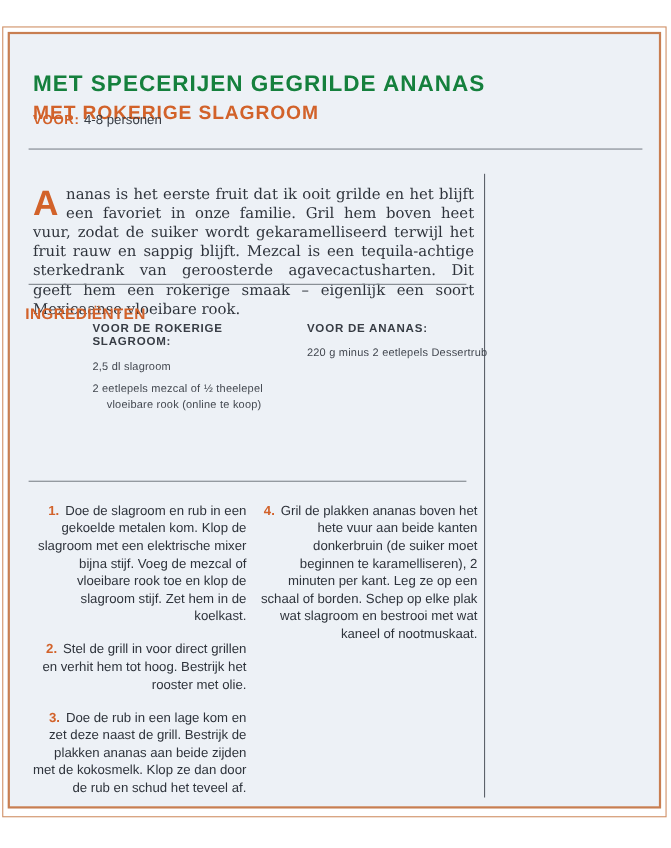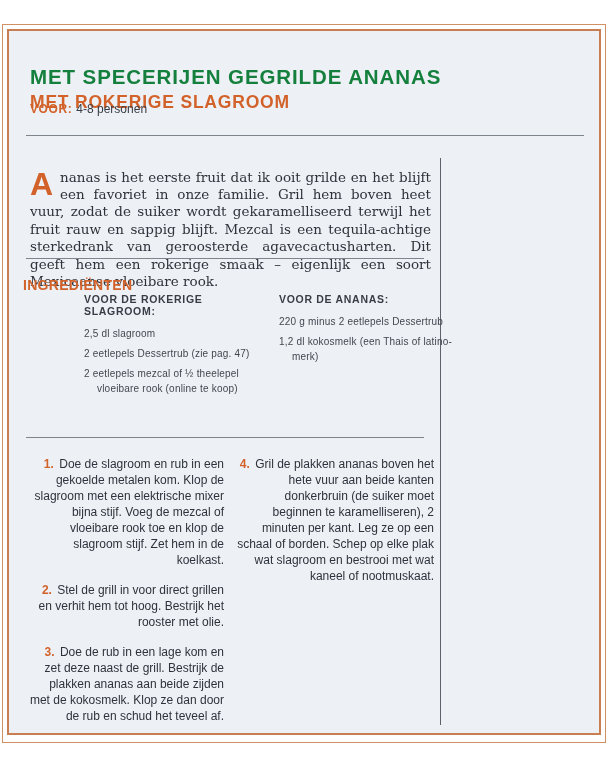--- a/index.html
+++ b/index.html
@@ -115,28 +115,26 @@
 
   <div class="vdivider"></div>
 
   <div class="rule rule-b"></div>
 
   <div class="ing-heading">INGREDIËNTEN</div>
 
   <div class="ing-col ing-col-1">
     <div class="ing-header">VOOR DE ROKERIGE SLAGROOM:</div>
     <div class="ing-item">2,5 dl slagroom</div>
-    <div class="ing-item">2 eetlepels Dessertrub (zie pag. 47)</div>
     <div class="ing-item">2 eetlepels mezcal of ½ theelepel vloeibare rook (online te koop)</div>
   </div>
 
   <div class="ing-col ing-col-2">
     <div class="ing-header">VOOR DE ANANAS:</div>
     <div class="ing-item">220 g minus 2 eetlepels Dessertrub</div>
-    <div class="ing-item">1,2 dl kokosmelk (een Thais of latino-merk)</div>
   </div>
 
   <div class="rule rule-c"></div>
 
   <div class="steps-col steps-col-1">
     <p class="step"><span class="num">1.</span> <span>Doe de slagroom en rub in een gekoelde metalen kom. Klop de slagroom met een elektrische mixer bijna stijf. Voeg de mezcal of vloeibare rook toe en klop de slagroom stijf. Zet hem in de koelkast.</span></p>
     <p class="step"><span class="num">2.</span> <span>Stel de grill in voor direct grillen en verhit hem tot hoog. Bestrijk het rooster met olie.</span></p>
     <p class="step"><span class="num">3.</span> <span>Doe de rub in een lage kom en zet deze naast de grill. Bestrijk de plakken ananas aan beide zijden met de kokosmelk. Klop ze dan door de rub en schud het teveel af.</span></p>
   </div>
 

